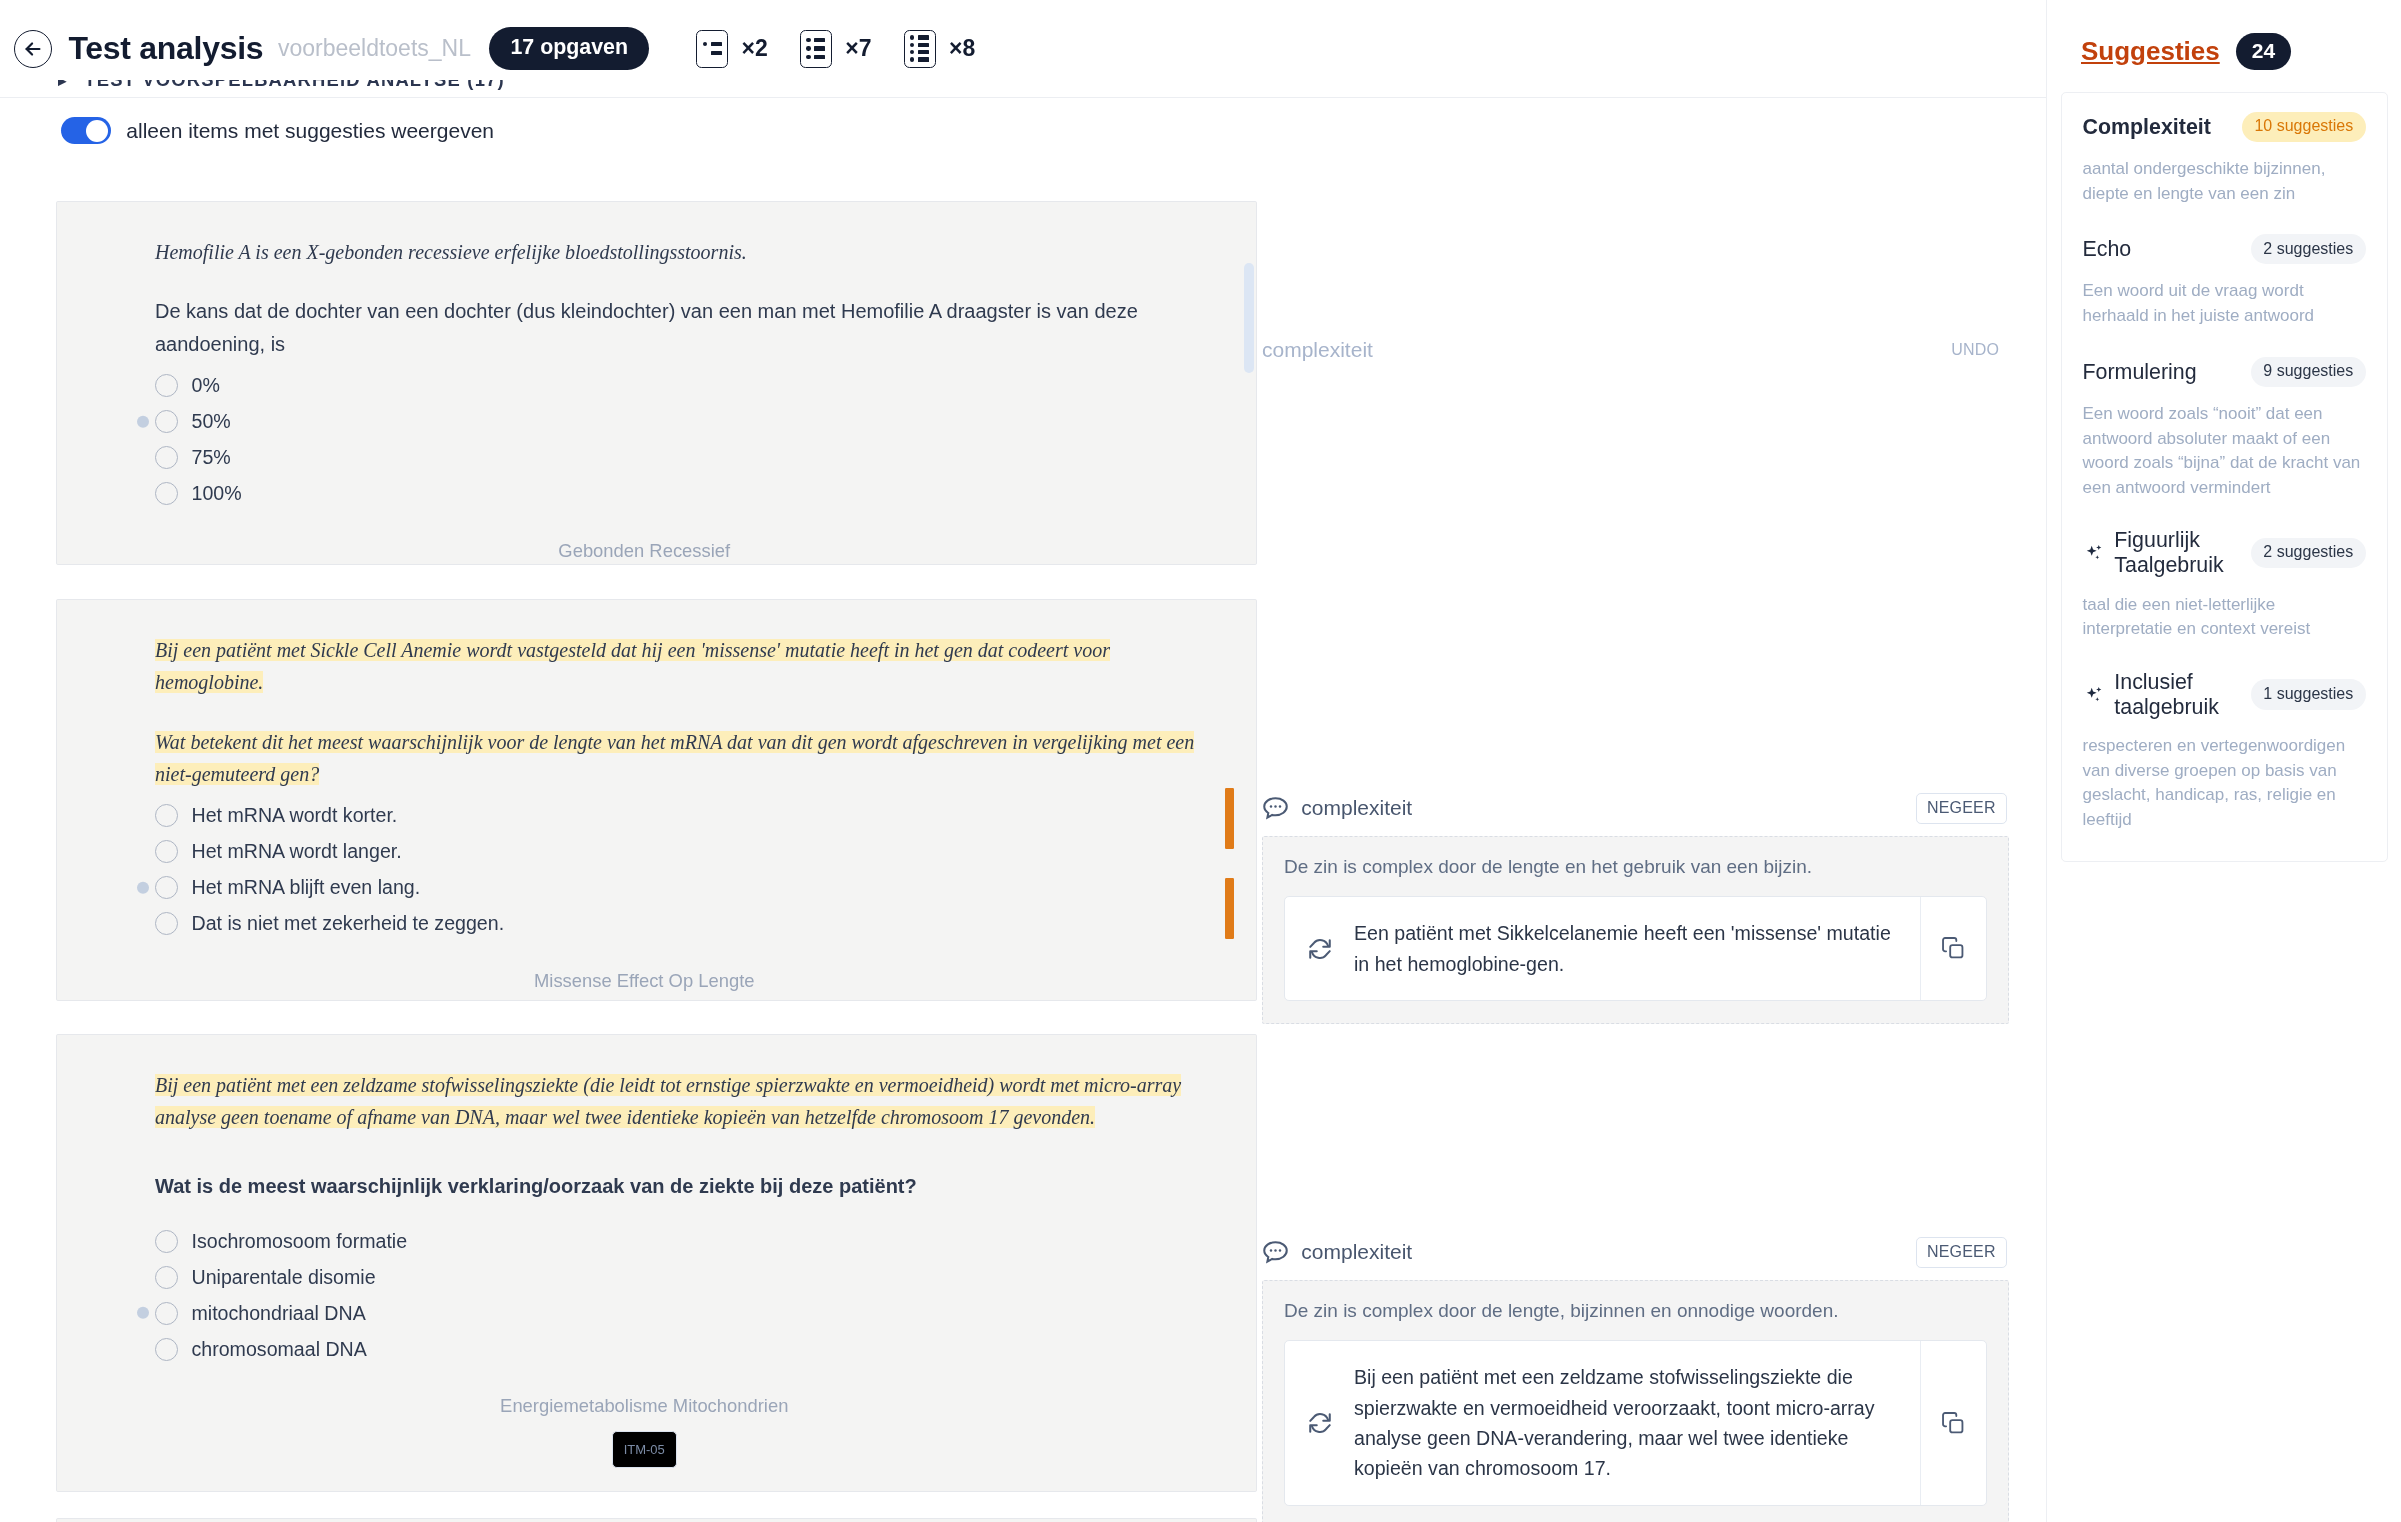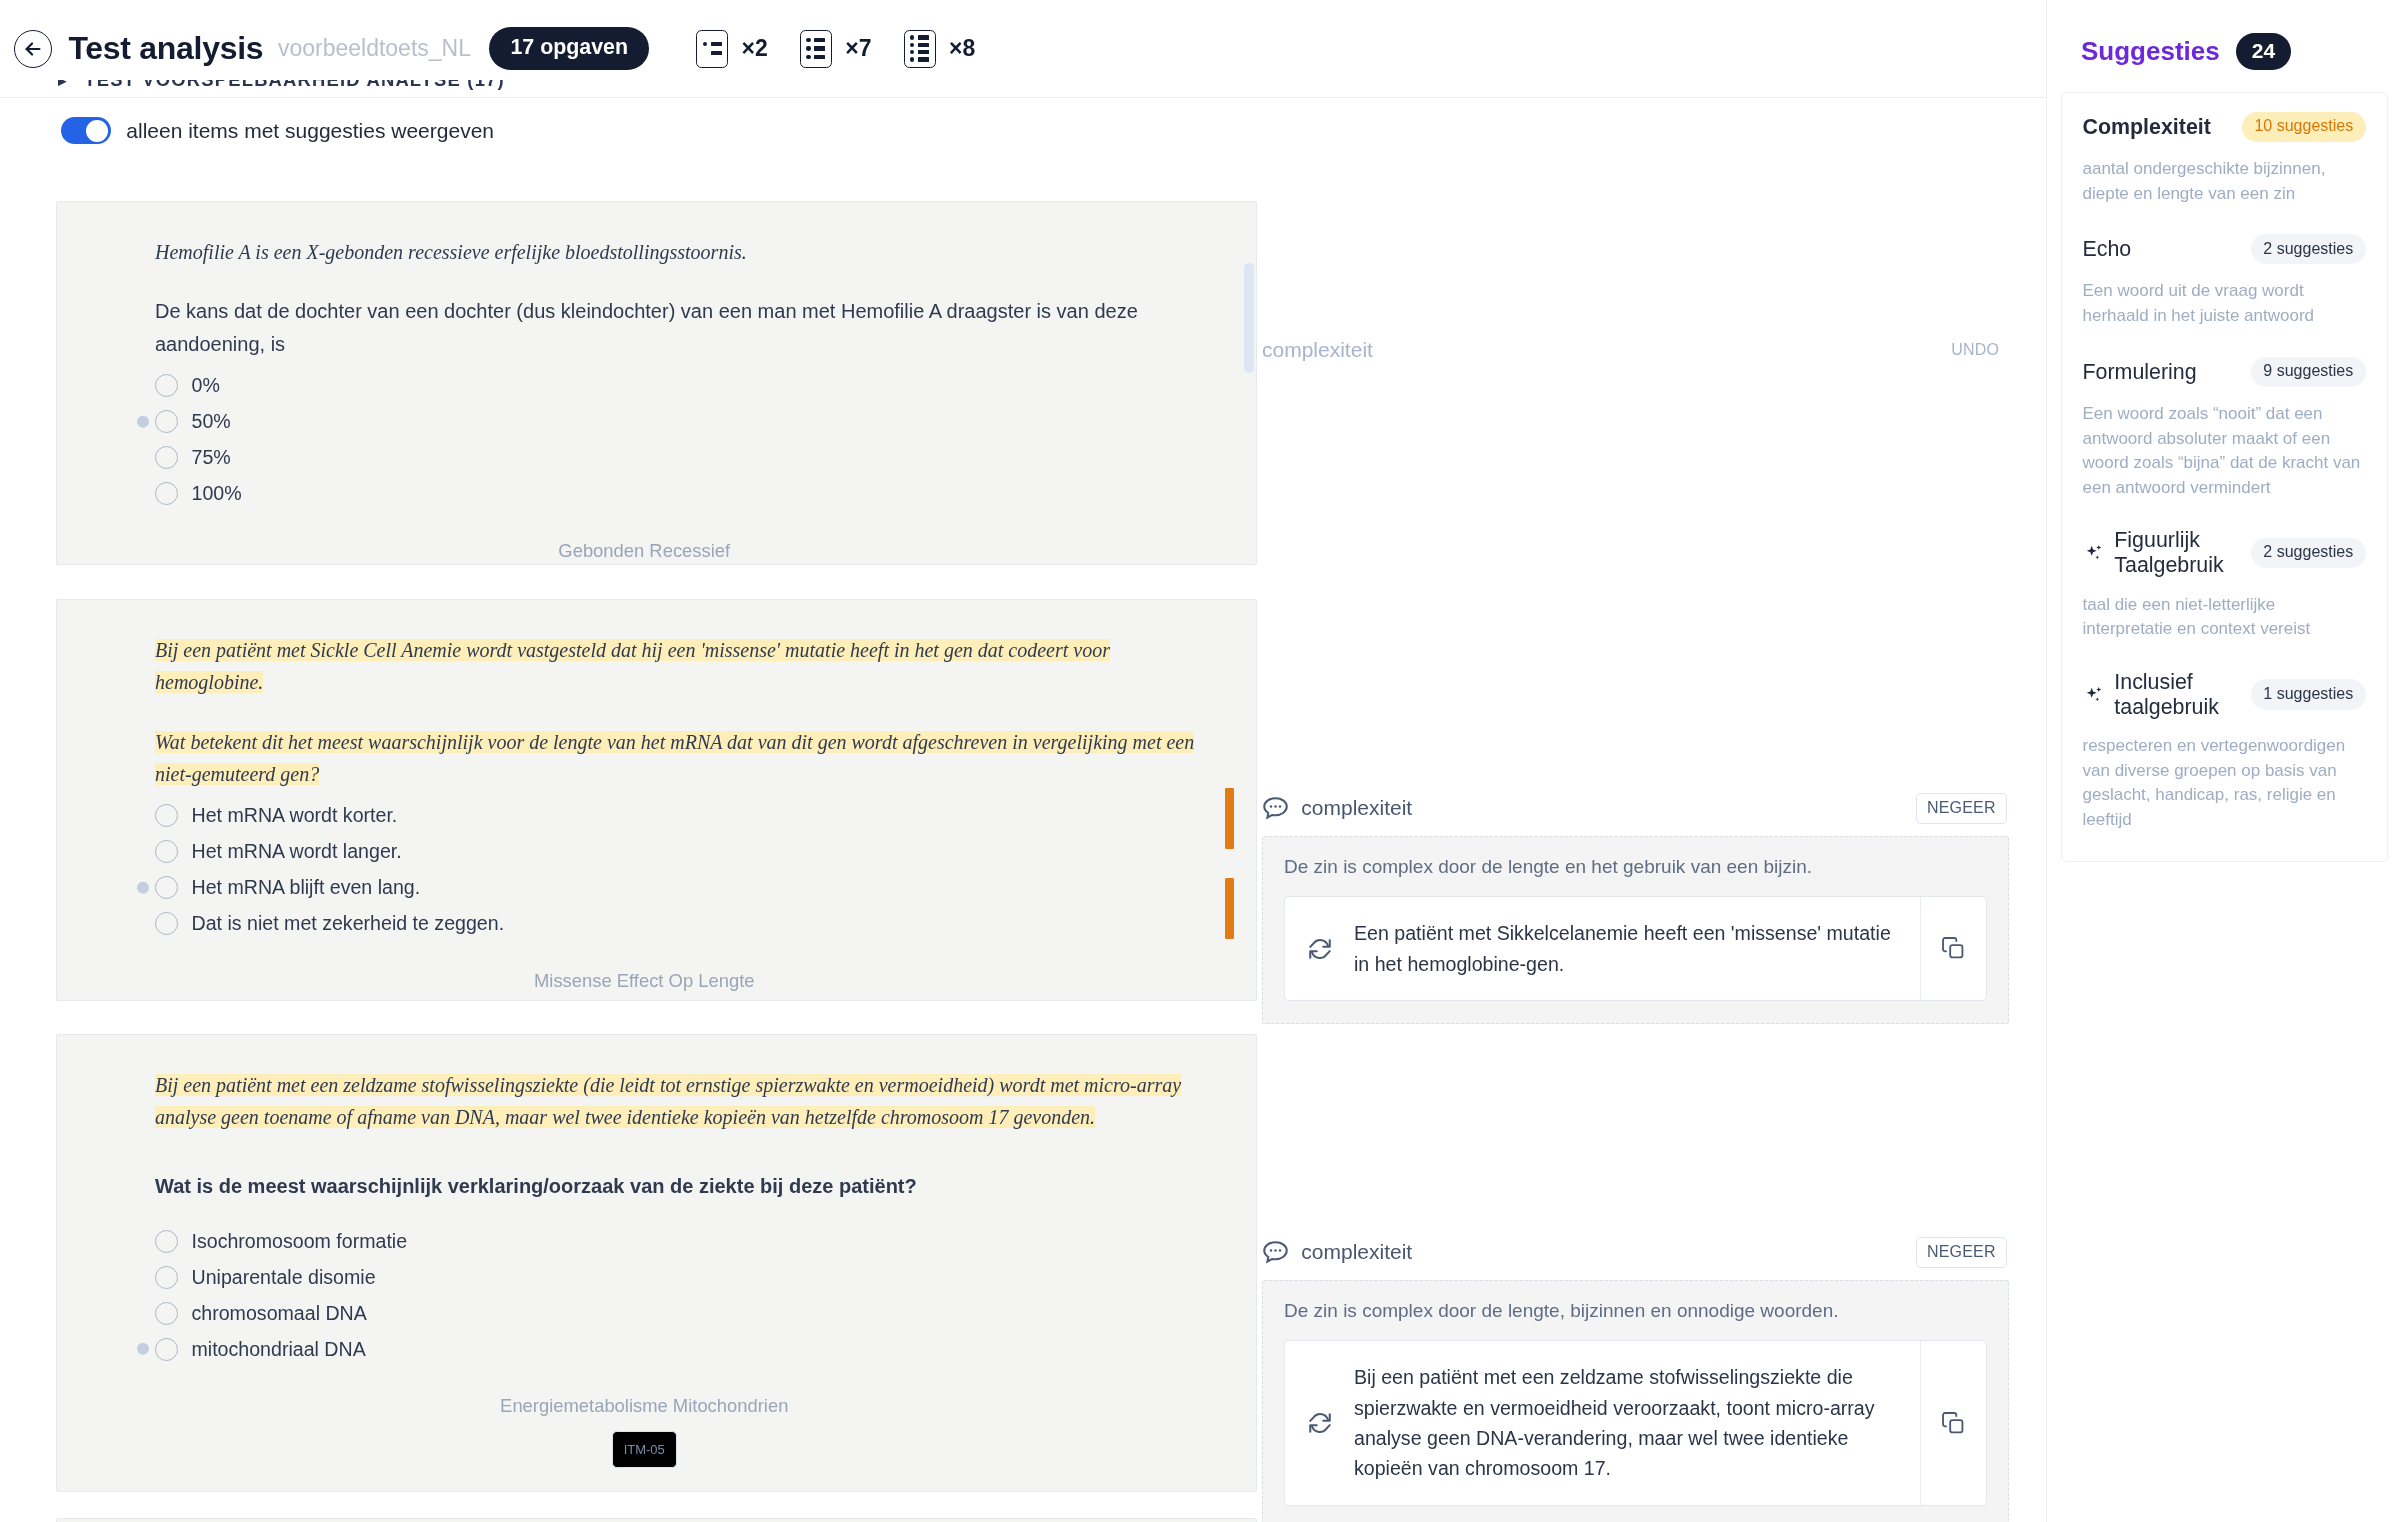--- a/index.html
+++ b/index.html
@@ -180,21 +180,21 @@
   
   .sidebar {
     width: 355px; height: 1523px; background: #fff;
     border-left: 1.2px solid #edeff3; position: relative;
     padding: 0; flex: 0 0 auto;
   }
   .sb-head {
     display: flex; align-items: center; gap: 16px;
     padding: 29px 0 0 34px; height: 74px;
   }
-  .sb-title { font-size: 26px; font-weight: 700; color: #6d28d9; }
+  .sb-title { font-size: 26px; font-weight: 700; color: #c2410c; text-decoration: underline; }
   .sb-badge {
     background: #131c30; color: #fff; font-size: 21px; font-weight: 700;
     border-radius: 21px; padding: 5.5px 16px 6.7px; min-width: 53px; 
   }
   .sb-panel {
     margin: 18.4px 13.5px 0 13.5px; border: 1.2px solid #edeff3; border-radius: 4.9px;
     padding: 18.4px 21px 28px; background: #fff;
   }
   .sb-item { margin-bottom: 28px; }
   .sb-item:last-child { margin-bottom: 0; }
@@ -369,27 +369,27 @@
           <div class="options" style="margin-top:21px">
             <div class="opt">
               <span class="radio"></span>
               <span class="olabel">Isochromosoom formatie</span>
             </div>
             <div class="opt">
               <span class="radio"></span>
               <span class="olabel">Uniparentale disomie</span>
             </div>
             <div class="opt">
+              <span class="keydot"></span>
+              <span class="radio"></span>
+              <span class="olabel">mitochondriaal DNA</span>
+            </div>
+            <div class="opt">
               <span class="radio"></span>
               <span class="olabel">chromosomaal DNA</span>
-            </div>
-            <div class="opt">
-              <span class="keydot"></span>
-              <span class="radio"></span>
-              <span class="olabel">mitochondriaal DNA</span>
             </div>
           </div>
         </div>
         <div class="qcard-foot">
           <span class="foot-tag">Energiemetabolisme Mitochondrien</span>
           <span class="foot-code">ITM-05</span>
         </div>
       </div>
 
       <div class="qcard" style="top:1354px; height:110px;"></div>

